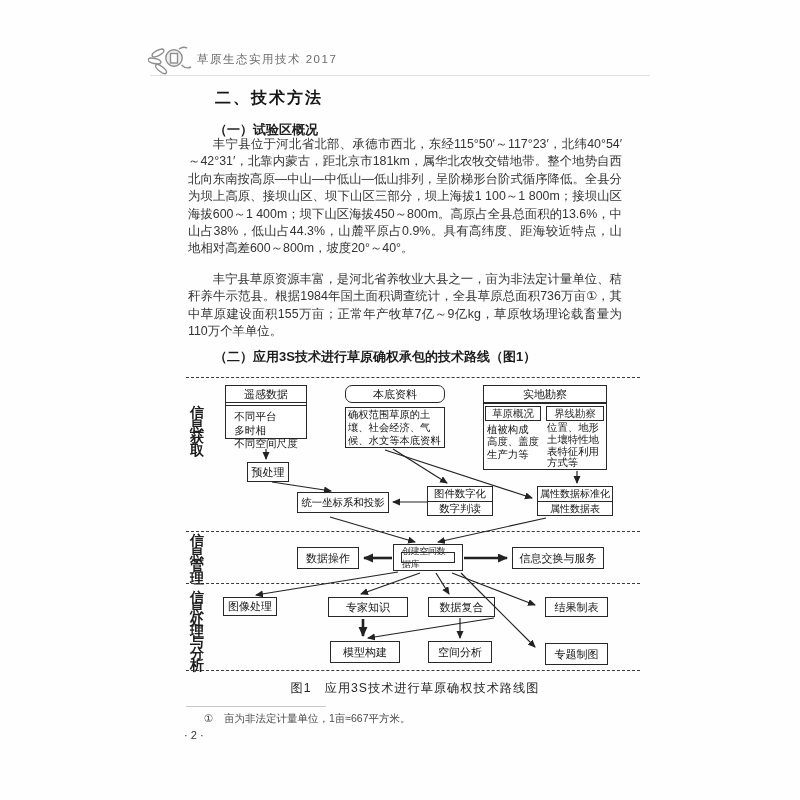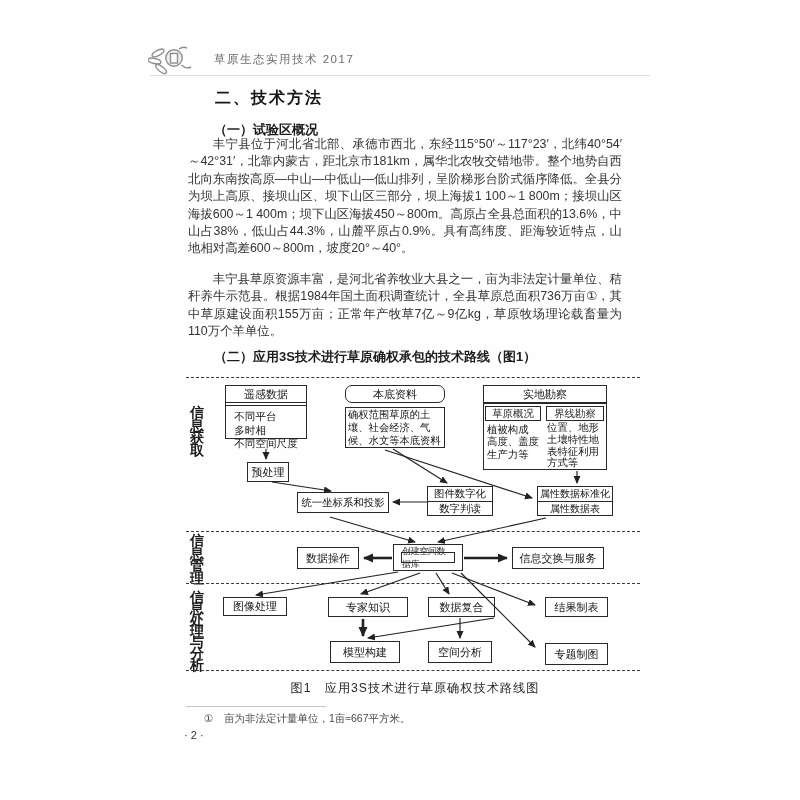--- a/index.html
+++ b/index.html
@@ -50,21 +50,21 @@
         <ellipse cx="10" cy="9" rx="6.5" ry="2.6" transform="rotate(-28 10 9)"></ellipse>
         <ellipse cx="6.5" cy="17" rx="6.5" ry="2.6" transform="rotate(12 6.5 17)"></ellipse>
         <ellipse cx="13" cy="25" rx="6.5" ry="2.6" transform="rotate(38 13 25)"></ellipse>
         <circle cx="26" cy="14" r="8.2" fill="#f0f0f0"></circle>
         <rect x="22.5" y="9.5" width="7" height="9.5" fill="#ffffff"></rect>
         <path d="M33.5,21 Q38,25.5 43,23"></path>
         <path d="M31,5 Q35,2 39,4"></path>
       </g>
     </svg>
   </div>
-  <div class="abs booklet-title" style="left:214px;top:52px;">草原生态实用技术 2017</div>
+  <div class="abs booklet-title" style="left:197px;top:52px;">草原生态实用技术 2017</div>
   <div class="abs header-rule" style="left:150px;top:75px;width:500px;"></div>
 
   <div class="abs h-section" style="left:215px;top:88px;">二、技术方法</div>
   <div class="abs h-sub" style="left:214px;top:121px;">（一）试验区概况</div>
   <div class="abs para" style="left:188px;top:136px;width:434px;">丰宁县位于河北省北部、承德市西北，东经115°50′～117°23′，北纬40°54′～42°31′，北靠内蒙古，距北京市181km，属华北农牧交错地带。整个地势自西北向东南按高原—中山—中低山—低山排列，呈阶梯形台阶式循序降低。全县分为坝上高原、接坝山区、坝下山区三部分，坝上海拔1 100～1 800m；接坝山区海拔600～1 400m；坝下山区海拔450～800m。高原占全县总面积的13.6%，中山占38%，低山占44.3%，山麓平原占0.9%。具有高纬度、距海较近特点，山地相对高差600～800m，坡度20°～40°。</div>
   <div class="abs para" style="left:188px;top:271px;width:434px;">丰宁县草原资源丰富，是河北省养牧业大县之一，亩为非法定计量单位、秸秆养牛示范县。根据1984年国土面积调查统计，全县草原总面积736万亩①，其中草原建设面积155万亩；正常年产牧草7亿～9亿kg，草原牧场理论载畜量为110万个羊单位。</div>
   <div class="abs h-sub" style="left:214px;top:348px;">（二）应用3S技术进行草原确权承包的技术路线（图1）</div>
 
   <div class="abs dash" style="left:186px;top:377px;width:454px;"></div>
   <div class="abs dash" style="left:186px;top:531px;width:454px;"></div>
@@ -109,21 +109,21 @@
     <div>属性数据标准化</div>
     <div>属性数据表</div>
   </div>
 
   <div class="box" style="left:297px;top:547px;width:62px;height:22px;">数据操作</div>
   <div class="dbbox" style="left:393px;top:544px;width:70px;height:27px;">
     <div class="inner">创建空间数据库</div>
   </div>
   <div class="box" style="left:512px;top:547px;width:92px;height:22px;">信息交换与服务</div>
 
-  <div class="box" style="left:223px;top:597px;width:64px;height:19px;">图像处理</div>
+  <div class="box" style="left:223px;top:597px;width:54px;height:19px;">图像处理</div>
   <div class="box" style="left:328px;top:597px;width:80px;height:20px;">专家知识</div>
   <div class="box" style="left:428px;top:597px;width:67px;height:20px;">数据复合</div>
   <div class="box" style="left:545px;top:597px;width:63px;height:20px;">结果制表</div>
   <div class="box" style="left:330px;top:641px;width:70px;height:22px;">模型构建</div>
   <div class="box" style="left:428px;top:641px;width:64px;height:22px;">空间分析</div>
   <div class="box" style="left:545px;top:643px;width:63px;height:22px;">专题制图</div>
 
   <svg class="abs" style="left:0;top:0;pointer-events:none;" width="800" height="800">
     <defs>
       <marker id="ah" markerUnits="userSpaceOnUse" markerWidth="8" markerHeight="8" refX="7" refY="3.5" orient="auto">

